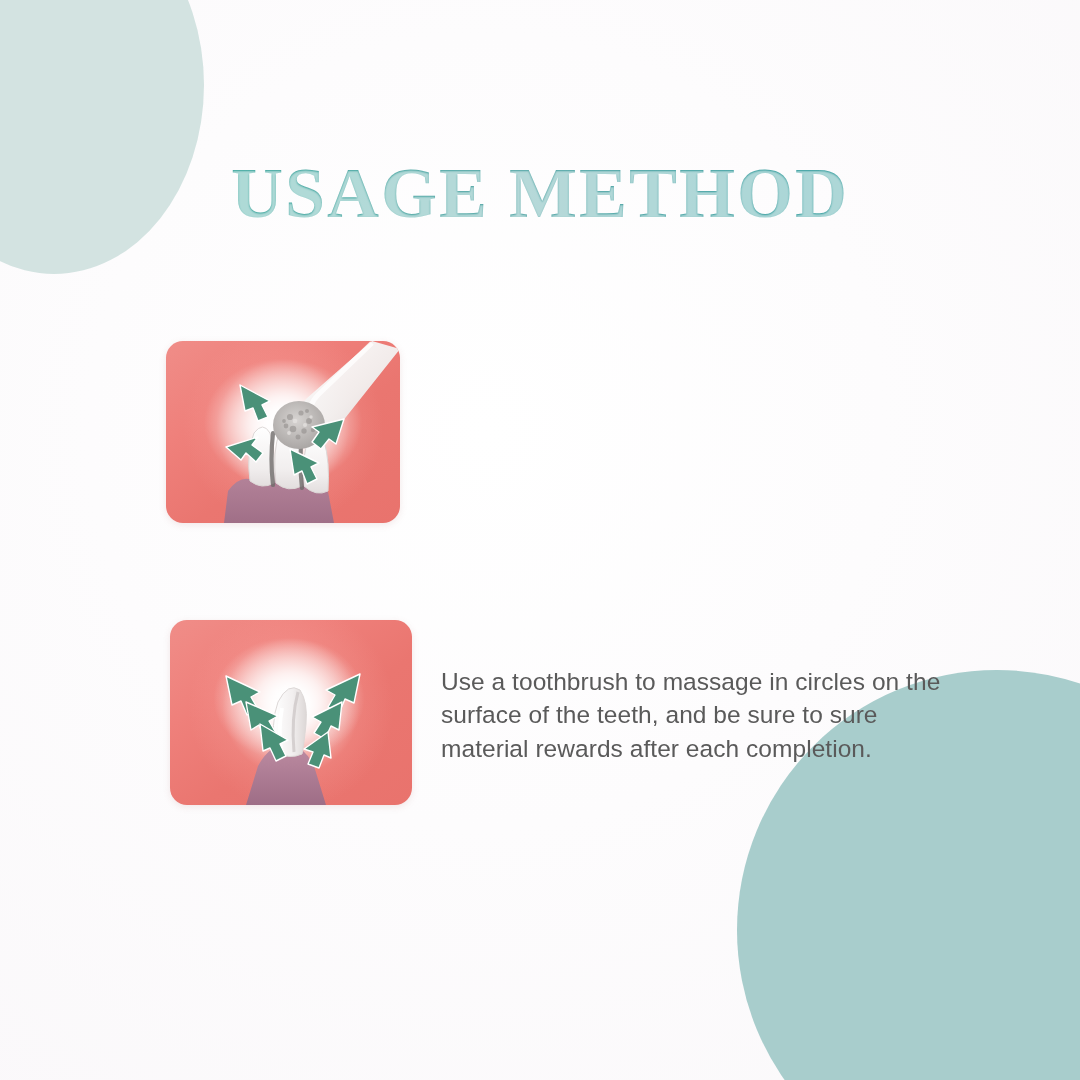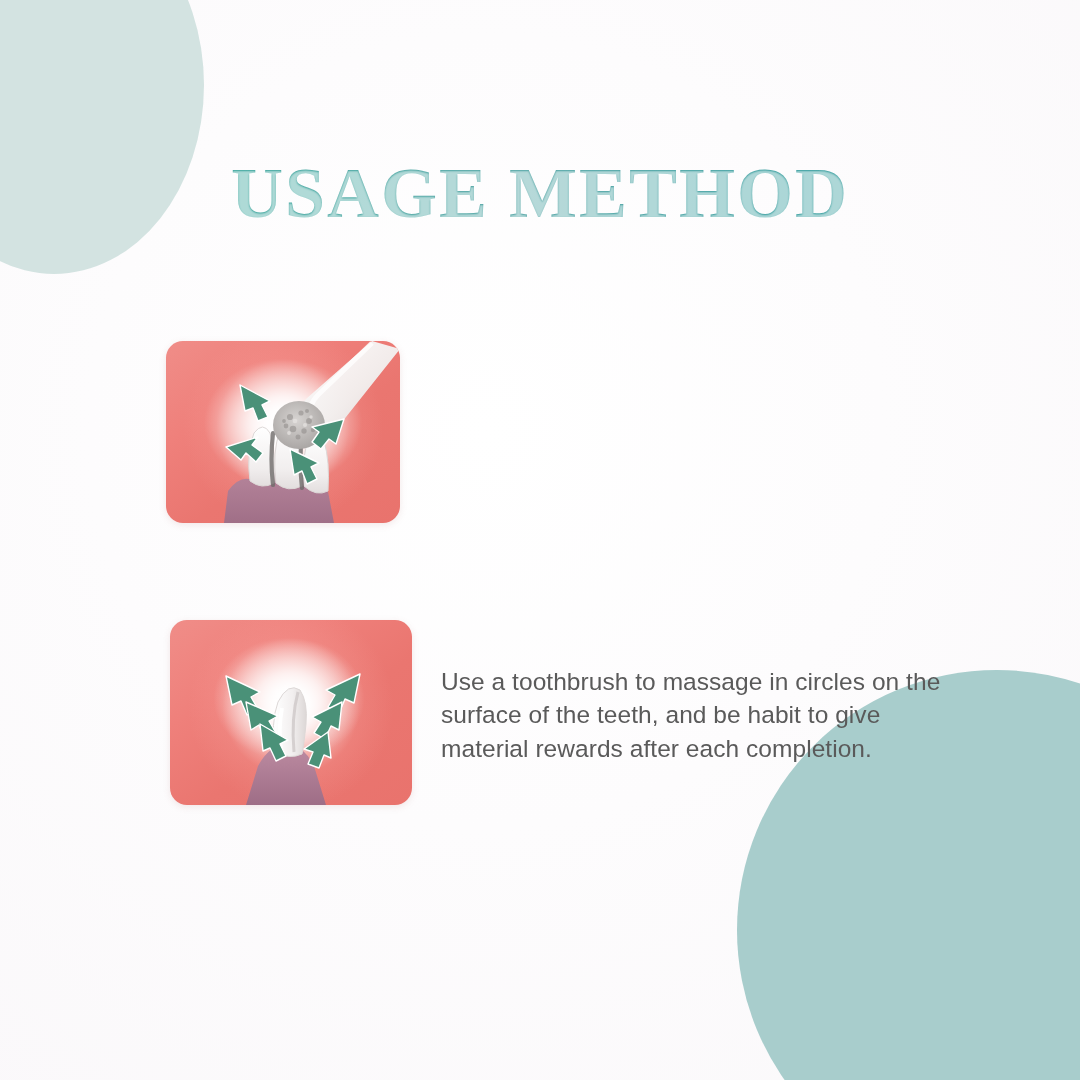--- a/index.html
+++ b/index.html
@@ -235,15 +235,15 @@
 
         <g fill="#4a9178" stroke="#ffffff" stroke-width="1.4" stroke-linejoin="round">
           <path d="M190 54 L156 70 L165 75 L158 87 L169 93 L175 79 L184 83 Z"></path>
           <path d="M172 82 L142 97 L151 102 L144 113 L155 119 L161 106 L169 110 Z"></path>
           <path d="M158 112 L134 129 L143 132 L138 144 L149 148 L154 135 L161 138 Z"></path>
         </g>
       </svg>
     </div>
   </div>
 
-  <p class="step-text text-2">Use a toothbrush to massage in circles on the surface of the teeth, and be habit to give material rewards after each completion.</p>
+  <p class="step-text text-2">Use a toothbrush to massage in circles on the surface of the teeth, and be sure to sure material rewards after each completion.</p>
 
 </div>
 
 </body></html>

